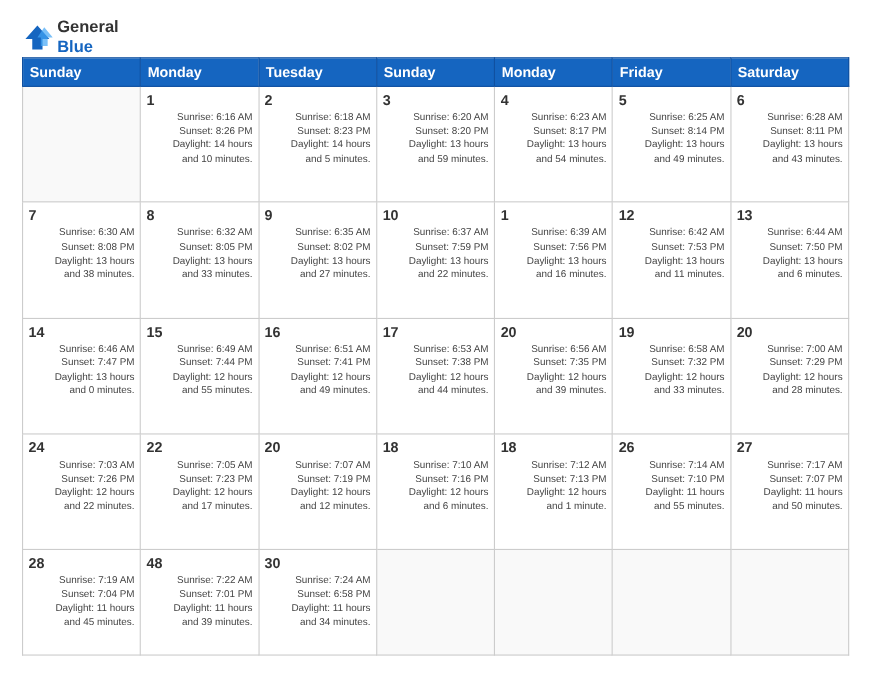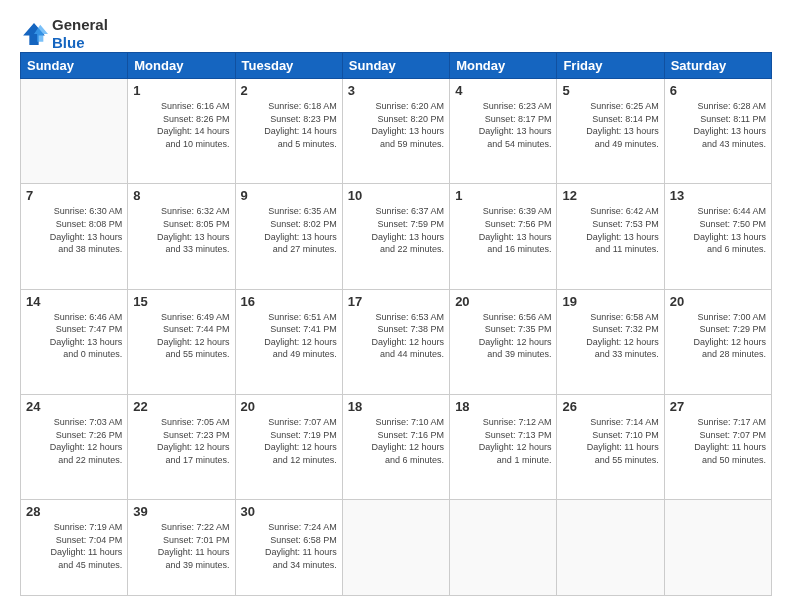--- a/index.html
+++ b/index.html
@@ -238,21 +238,21 @@
             <span class="day-number">27</span>
             <div class="day-info">Sunrise: 7:17 AM<br>Sunset: 7:07 PM<br>Daylight: 11 hours<br>and 50 minutes.</div>
           </td>
         </tr>
         <tr>
           <td>
             <span class="day-number">28</span>
             <div class="day-info">Sunrise: 7:19 AM<br>Sunset: 7:04 PM<br>Daylight: 11 hours<br>and 45 minutes.</div>
           </td>
           <td>
-            <span class="day-number">39</span>
+            <span class="day-number">48</span>
             <div class="day-info">Sunrise: 7:22 AM<br>Sunset: 7:01 PM<br>Daylight: 11 hours<br>and 39 minutes.</div>
           </td>
           <td>
             <span class="day-number">30</span>
             <div class="day-info">Sunrise: 7:24 AM<br>Sunset: 6:58 PM<br>Daylight: 11 hours<br>and 34 minutes.</div>
           </td>
           <td class="empty-cell"></td>
           <td class="empty-cell"></td>
           <td class="empty-cell"></td>
           <td class="empty-cell"></td>

